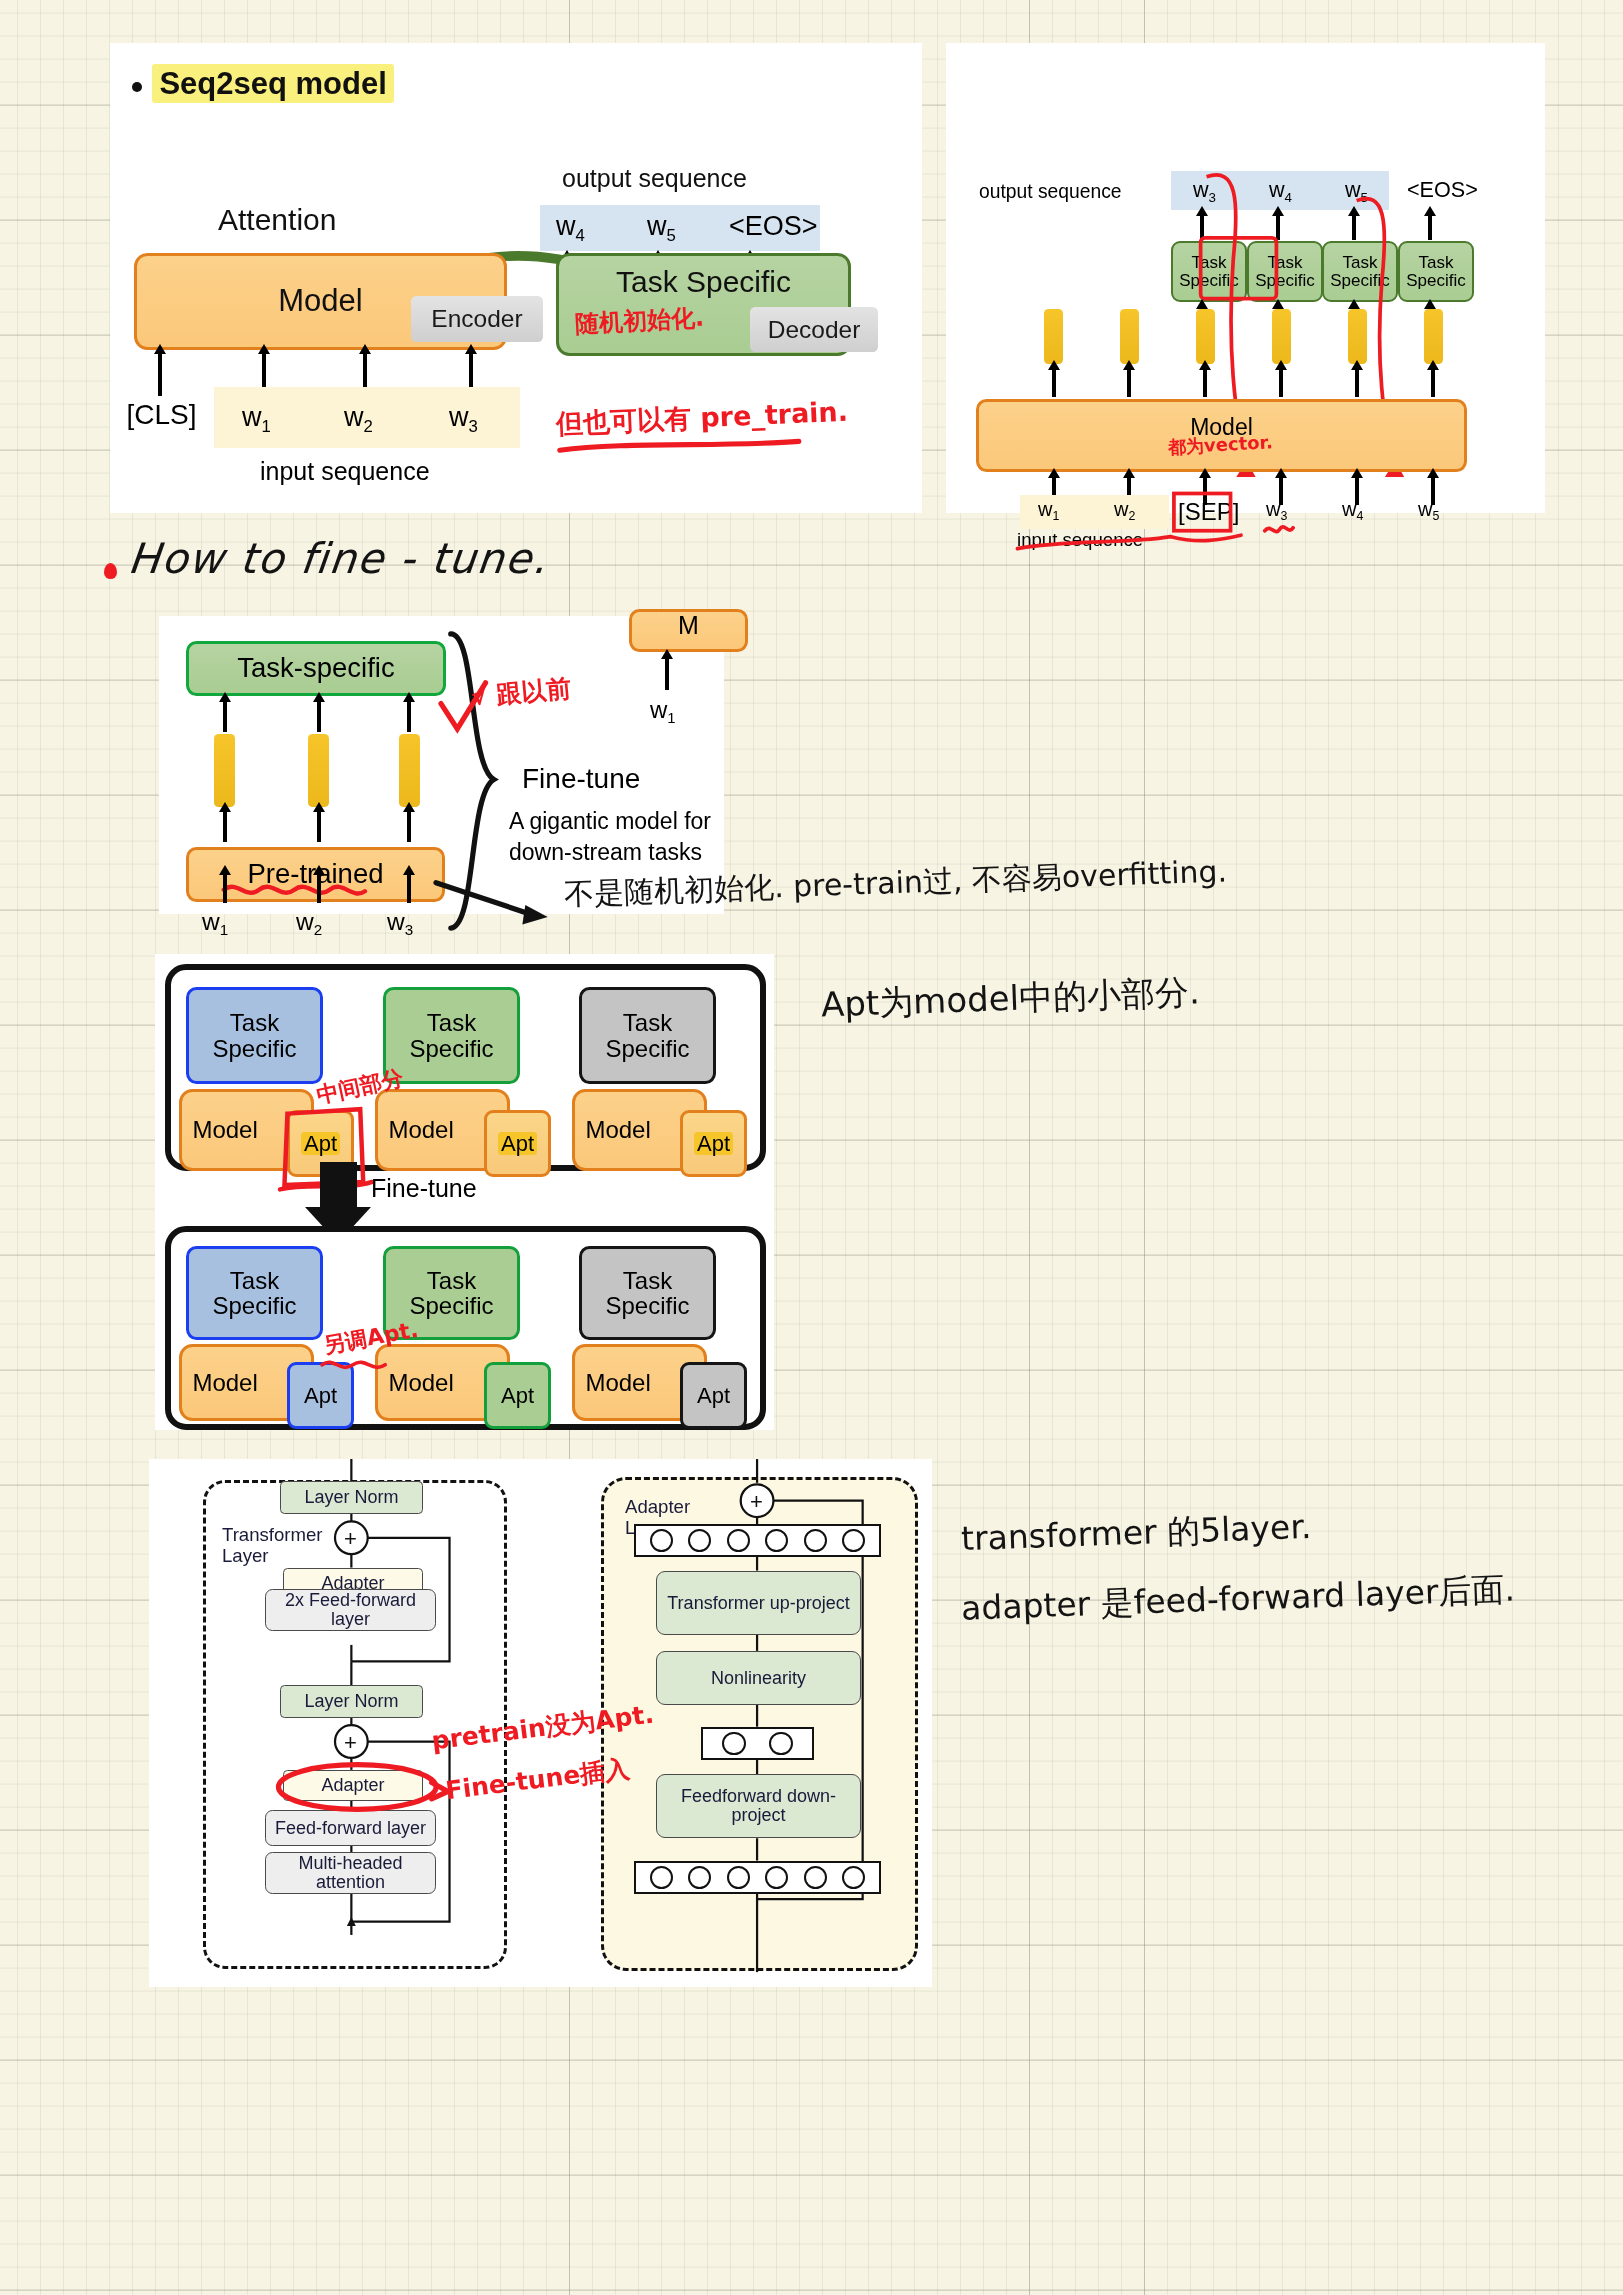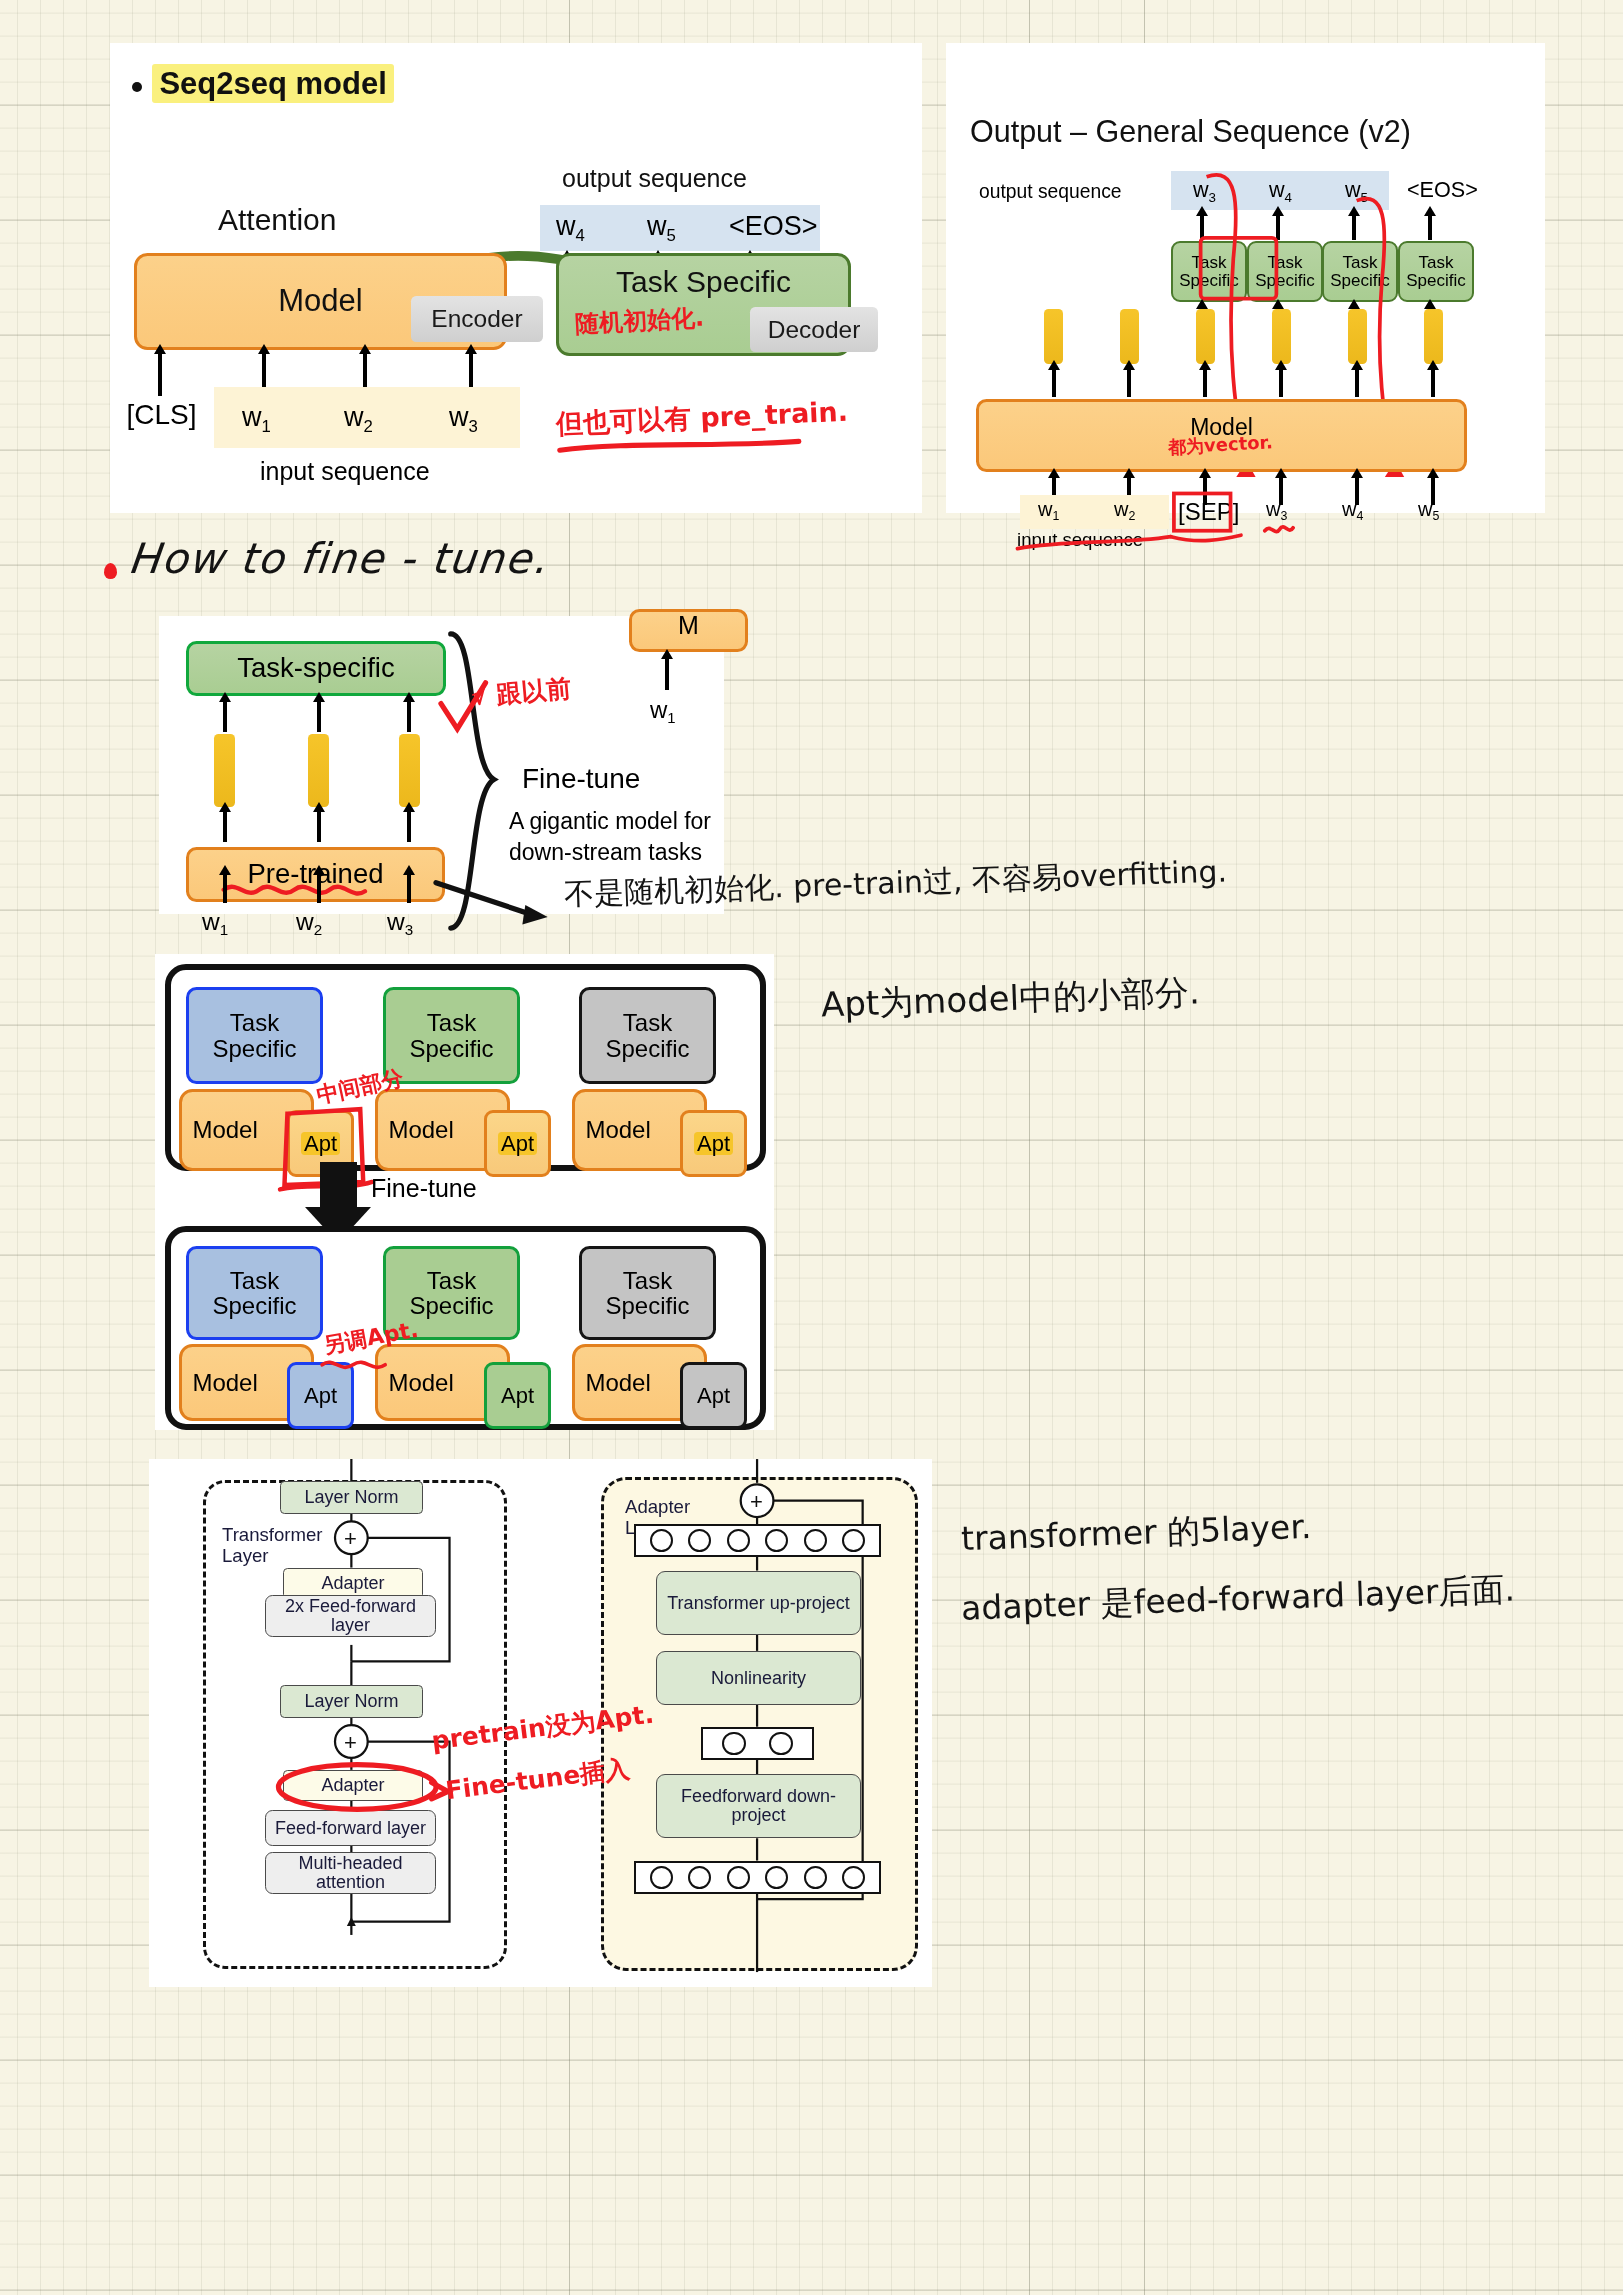--- a/index.html
+++ b/index.html
@@ -94,21 +94,20 @@
   <div class="abs hl-cream" style="left:104px;top:344px;width:306px;height:61px;"></div>
   <div class="abs" style="left:16.4px;top:356px;font-size:28px;">[CLS]</div>
   <div class="abs" style="left:132px;top:359px;font-size:27px;"><span>w<span class="sub">1</span></span></div>
   <div class="abs" style="left:234px;top:359px;font-size:27px;"><span>w<span class="sub">2</span></span></div>
   <div class="abs" style="left:339px;top:359px;font-size:27px;"><span>w<span class="sub">3</span></span></div>
   <div class="abs" style="left:150px;top:414px;font-size:25px;">input sequence</div>
 </div>
 
 <div class="slide" style="left:946px;top:43px;width:599px;height:470px;">
 
-  <div class="abs" style="left:24px;top:71px;font-size:30.5px;color:#111;">Output – General Sequence (v2)</div>
 
   <div class="abs" style="left:33px;top:138px;font-size:19.3px;">output sequence</div>
 
   <div class="abs hl-blue" style="left:225px;top:128px;width:218px;height:39px;"></div>
   <div class="abs" style="left:247px;top:134px;font-size:21.6px;"><span>w<span class="sub">3</span></span></div>
   <div class="abs" style="left:323px;top:134px;font-size:21.6px;"><span>w<span class="sub">4</span></span></div>
   <div class="abs" style="left:399px;top:134px;font-size:21.6px;"><span>w<span class="sub">5</span></span></div>
   <div class="abs" style="left:461px;top:134px;font-size:21.6px;">&lt;EOS&gt;</div>
 
   <div class="arrow-up" style="left:254px;top:173px;height:24px;"></div>
@@ -378,21 +377,21 @@
   </svg>
   <div class="abs" style="left:195px;top:67px;font-size:22px;color:#111;">+</div>
   <div class="abs" style="left:195px;top:271px;font-size:22px;color:#111;">+</div>
 
   <div class="rbox" style="left:131px;top:22px;width:143px;height:33px;background:#dbe8d2;border:1.5px solid #4a4a4a;border-radius:4.5px;font-size:18px;color:#1a1a3a;">
       <span>Layer Norm</span>
     </div>
   <div class="rbox" style="left:134px;top:109px;width:140px;height:31px;background:#fdfbe8;border:1.5px solid #4a4a4a;border-radius:4.5px;font-size:18px;color:#1a1a3a;">
       <span>Adapter</span>
     </div>
-  <div class="rbox" style="left:116px;top:136px;width:171px;height:42px;background:#eeeeee;border:1.5px solid #4a4a4a;border-radius:7.4px;font-size:18px;color:#1a1a3a;">
+  <div class="rbox" style="left:116px;top:130px;width:171px;height:42px;background:#eeeeee;border:1.5px solid #4a4a4a;border-radius:7.4px;font-size:18px;color:#1a1a3a;">
       <span>2x Feed-forward layer</span>
     </div>
   <div class="rbox" style="left:131px;top:226px;width:143px;height:33px;background:#dbe8d2;border:1.5px solid #4a4a4a;border-radius:4.5px;font-size:18px;color:#1a1a3a;">
       <span>Layer Norm</span>
     </div>
   <div class="rbox" style="left:134px;top:311px;width:140px;height:31px;background:#fdfbe8;border:1.5px solid #4a4a4a;border-radius:4.5px;font-size:18px;color:#1a1a3a;">
       <span>Adapter</span>
     </div>
   <div class="rbox" style="left:116px;top:351px;width:171px;height:36px;background:#eeeeee;border:1.5px solid #4a4a4a;border-radius:7.4px;font-size:18px;color:#1a1a3a;">
       <span>Feed-forward layer</span>

